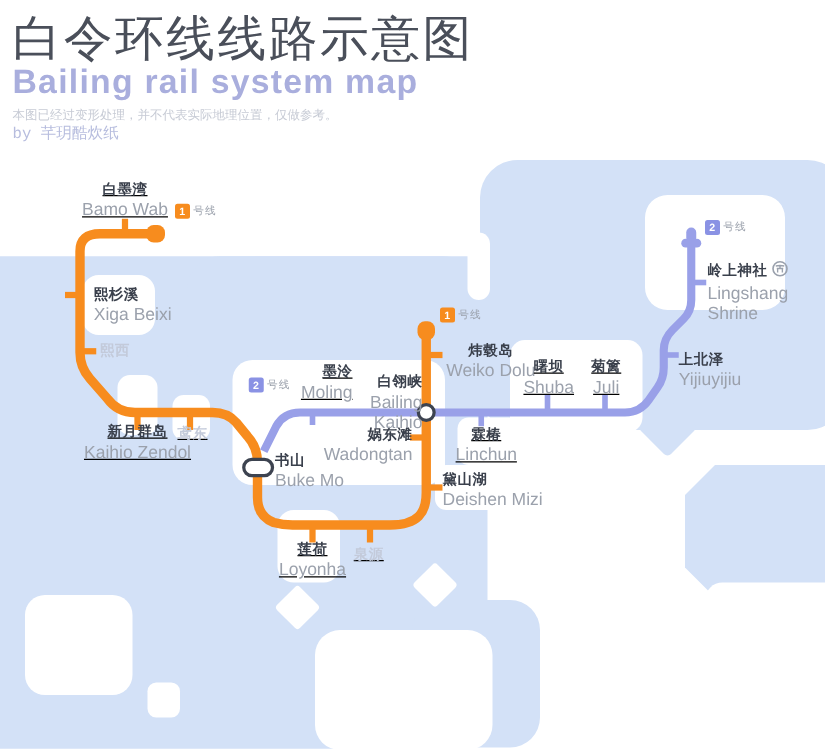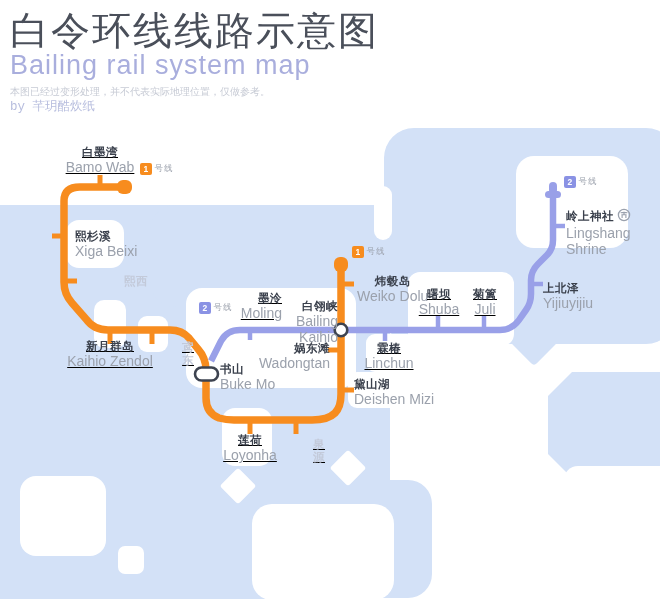--- a/index.html
+++ b/index.html
@@ -6,30 +6,30 @@
   body{width:660px;height:600px;position:relative;overflow:hidden;background:#ffffff;
        font-family:"Liberation Sans","DejaVu Sans",sans-serif;}
   
   .bg{position:absolute;z-index:1;}
   .blue{background:#d3e1f7;}
   .white{background:#ffffff;}
   .diamond{transform:rotate(45deg);}
   
   .hdr{position:absolute;z-index:5;left:10px;}
   #title{top:4px;font-size:39px;letter-spacing:2px;color:#4a4f5a;font-weight:500;}
-  #subtitle{top:50px;font-size:27px;letter-spacing:1px;color:#a9aedd;font-weight:400;}
+  #subtitle{top:50px;font-size:27px;letter-spacing:1px;color:#a9aedd;font-weight:700;}
   #note{top:85px;font-size:10px;color:#c7cbd5;}
   #credit{top:98px;font-size:12.5px;color:#b7bdde;font-family:Liberation Mono, monospace;}
   
   #rails{position:absolute;left:0;top:0;z-index:2;}
   
   .st{position:absolute;z-index:3;line-height:1.15;}
   .st .zh{font-size:11.5px;font-weight:bold;color:#3a404c;letter-spacing:0.5px;}
   .st .en{font-size:14px;color:#9ba1ac;}
-  .st.minor .zh{font-weight:bold;color:#c3cada;margin-left:44px;}
+  .st.minor .zh{font-weight:bold;color:#c3cada;}
   .ctr{text-align:center;text-decoration:underline;} .rgt{text-align:right;}
   
   .badge{position:absolute;z-index:4;display:flex;align-items:center;height:12px;}
   .badge .num{display:inline-flex;align-items:center;justify-content:center;
     width:11.5px;height:11.5px;border-radius:2px;color:#fff;font-size:8.5px;font-weight:bold;}
   .badge .suf{font-size:8.5px;color:#9ba1ac;margin-left:3px;letter-spacing:1px;}
   .num.l1{background:#f78c1e;} .num.l2{background:#8a92e4;}
   .zh-icon{display:inline-block;vertical-align:-2px;margin-left:3px;}
 </style>
 </head>

